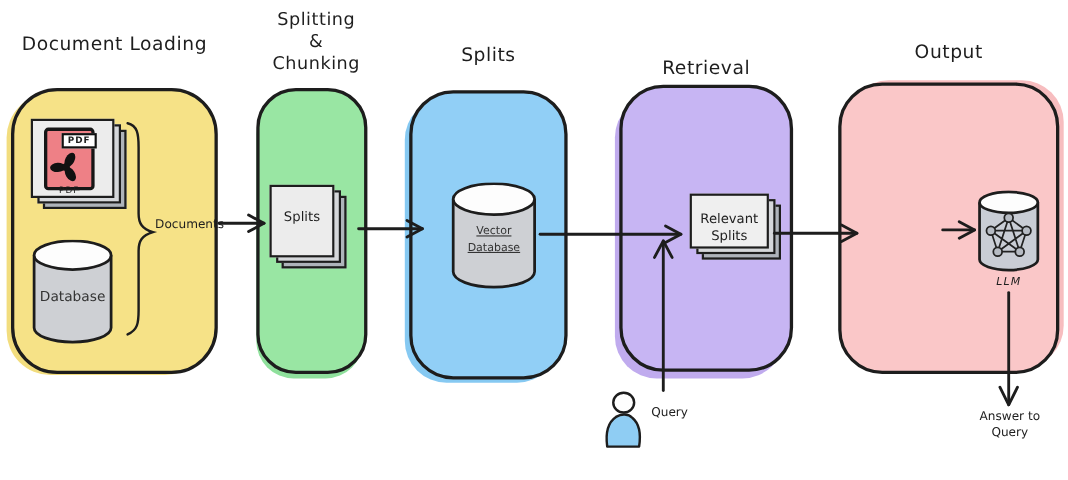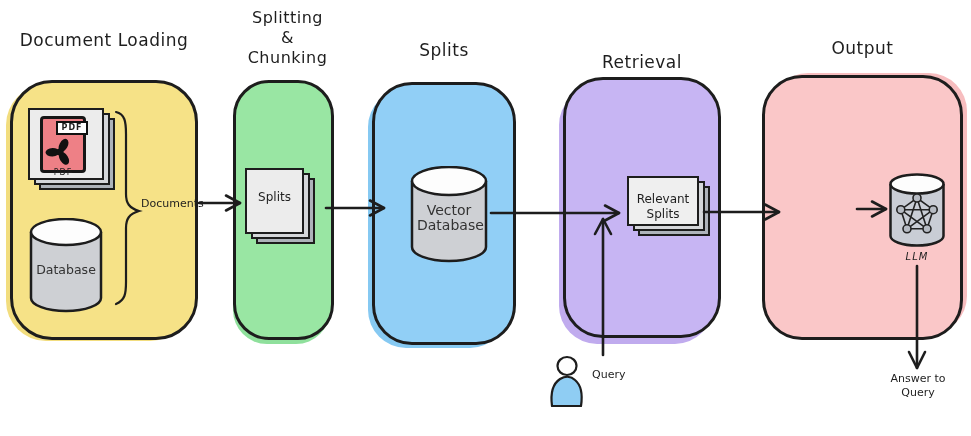--- a/index.html
+++ b/index.html
@@ -113,21 +113,21 @@
     <div class="sheet sheet-top" style="background-color: rgb(236, 236, 236);">
       <span>Splits</span>
     </div>
   </div>
 
   <div class="cyl" style="left:409px;top:166px;width:80px;height:98px;">
     <svg width="80" height="98" viewBox="0 0 80 98">
       <path d="M3,15 L3,81 a37,14 0 0 0 74,0 L77,15" stroke="#1d1d1d" stroke-width="2.5" fill="#ced0d4"></path>
       <ellipse cx="40" cy="15" rx="37" ry="14" fill="#fdfdfd" stroke="#1d1d1d" stroke-width="2.5"></ellipse>
     </svg>
-    <div class="cyl-label" style="top:38%;font-size:14px;line-height:15px;padding:0 8px;box-sizing:border-box;">Vector Database</div>
+    <div class="cyl-label" style="top:38%;font-size:10px;line-height:15px;padding:0 8px;box-sizing:border-box;text-decoration:underline;">Vector Database</div>
   </div>
 
   <div class="stack" style="left:608px;top:176px;width:72px;height:50px;margin-left:19px;">
     <div class="sheet layer2"></div>
     <div class="sheet layer1"></div>
     <div class="sheet sheet-top" style="padding-top: 14px; background-color: rgb(239, 239, 239);">
       <span style="max-width:58px;">Relevant Splits</span>
     </div>
   </div>
 

